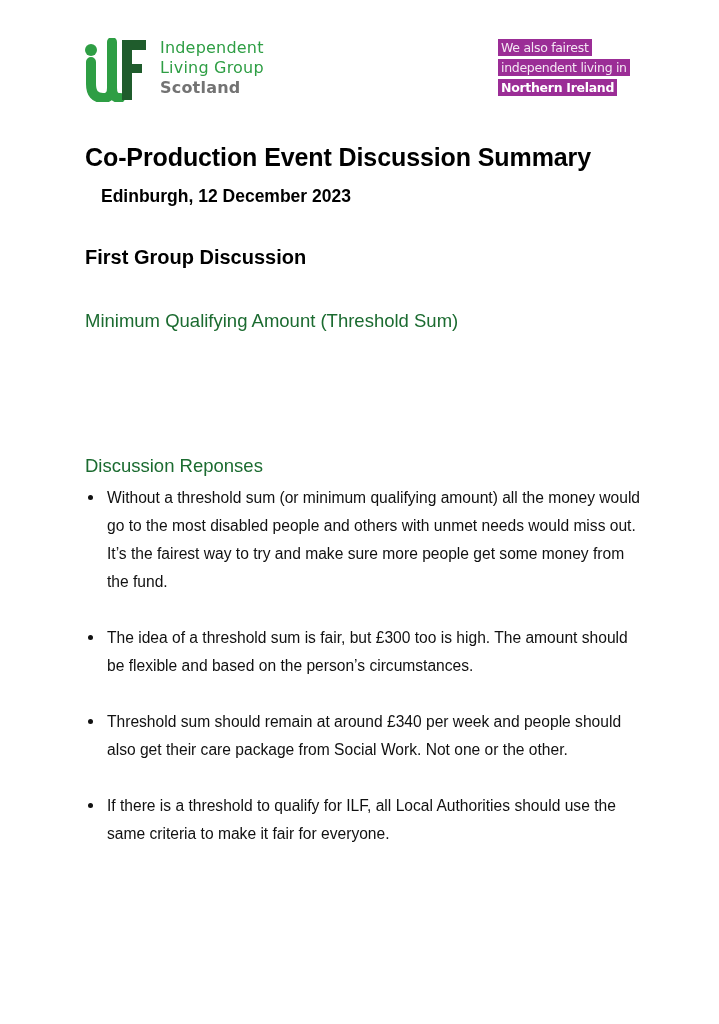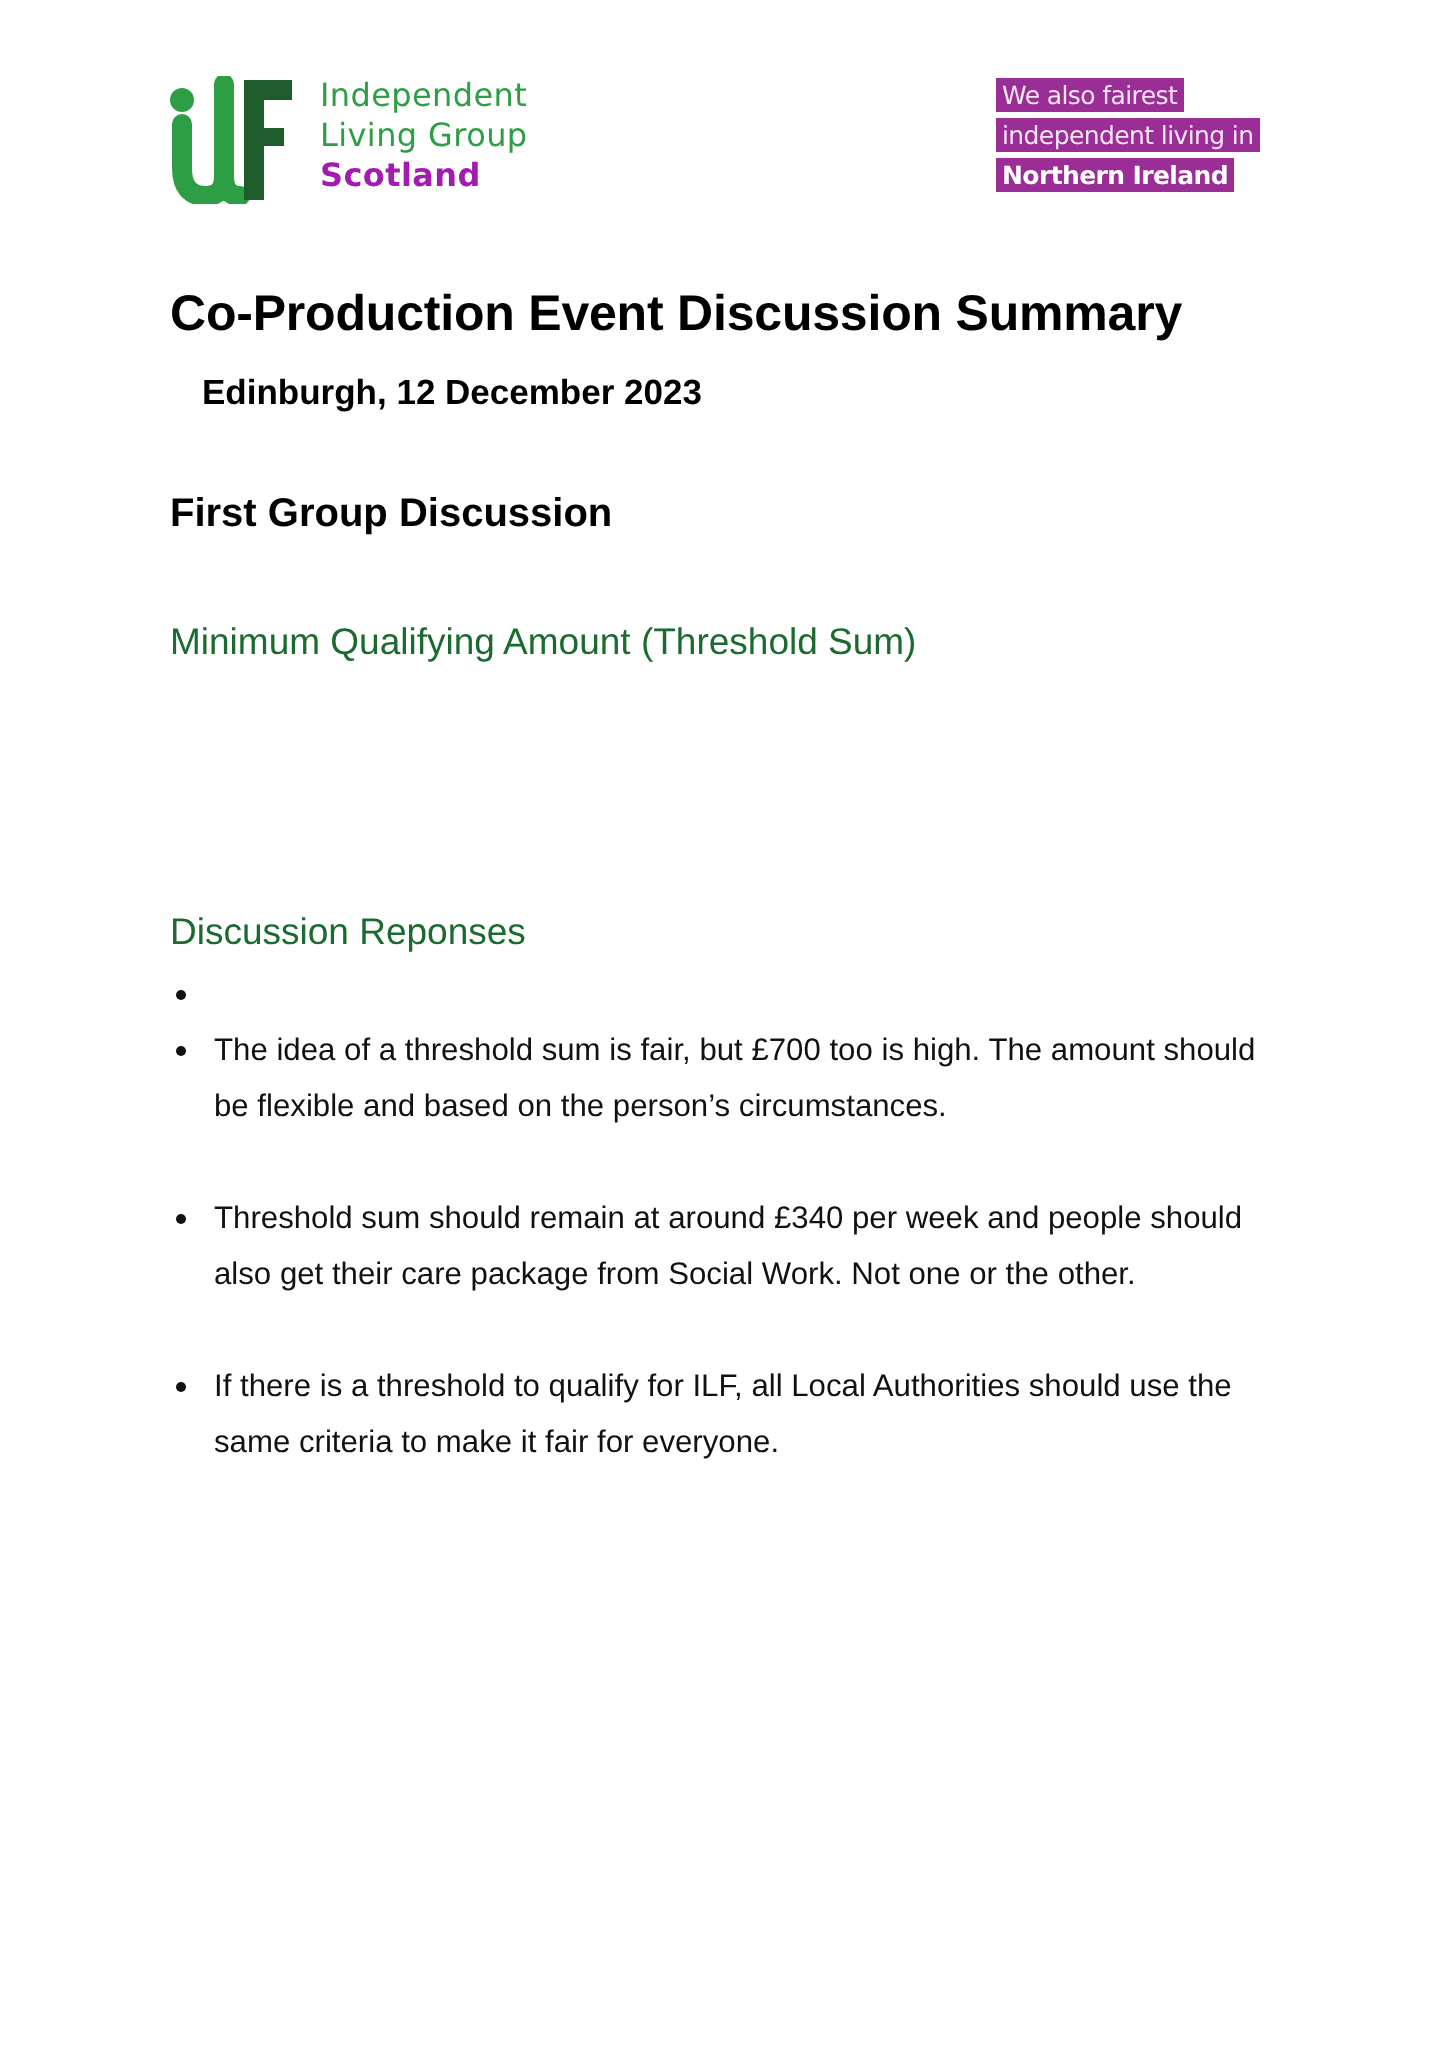--- a/index.html
+++ b/index.html
@@ -41,21 +41,21 @@
       display: flex;
       flex-direction: column;
     }
     .ilf-words span {
       font-family: "DejaVu Sans", sans-serif;
       font-size: 16px;
       line-height: 20px;
       letter-spacing: 0.2px;
     }
     .ilf-w1, .ilf-w2 { color: #2e9e44; }
-    .ilf-w3 { color: #a21caf; font-weight: bold; }
+    .ilf-w3 { color: #737373; font-weight: bold; }
 
     
     .ni-badge {
       position: absolute;
       left: 498px;
       top: 39px;
       display: flex;
       flex-direction: column;
       align-items: flex-start;
     }
@@ -184,19 +184,19 @@
   <div class="title">Co-Production Event Discussion Summary</div>
   <div class="subtitle">Edinburgh, 12 December 2023</div>
 
   <div class="h2">First Group Discussion</div>
 
   <div class="h3 s1">Minimum Qualifying Amount (Threshold Sum)</div>
 
   <div class="h3 s2">Discussion Reponses</div>
 
   <ul class="bullets">
-    <li><span class="dot"></span></li>
-    <li><span class="dot"></span><span>The idea of a threshold sum is fair, but £700 too is high. The amount should be flexible and based on the person’s circumstances.</span></li>
+    <li><span class="dot"></span><span>Without a threshold sum (or minimum qualifying amount) all the money would go to the most disabled people and others with unmet needs would miss out. It’s the fairest way to try and make sure more people get some money from the fund.</span></li>
+    <li><span class="dot"></span><span>The idea of a threshold sum is fair, but £300 too is high. The amount should be flexible and based on the person’s circumstances.</span></li>
     <li><span class="dot"></span><span>Threshold sum should remain at around £340 per week and people should also get their care package from Social Work. Not one or the other.</span></li>
     <li><span class="dot"></span><span>If there is a threshold to qualify for ILF, all Local Authorities should use the same criteria to make it fair for everyone.</span></li>
   </ul>
 
 </div>
 
 </body></html>

